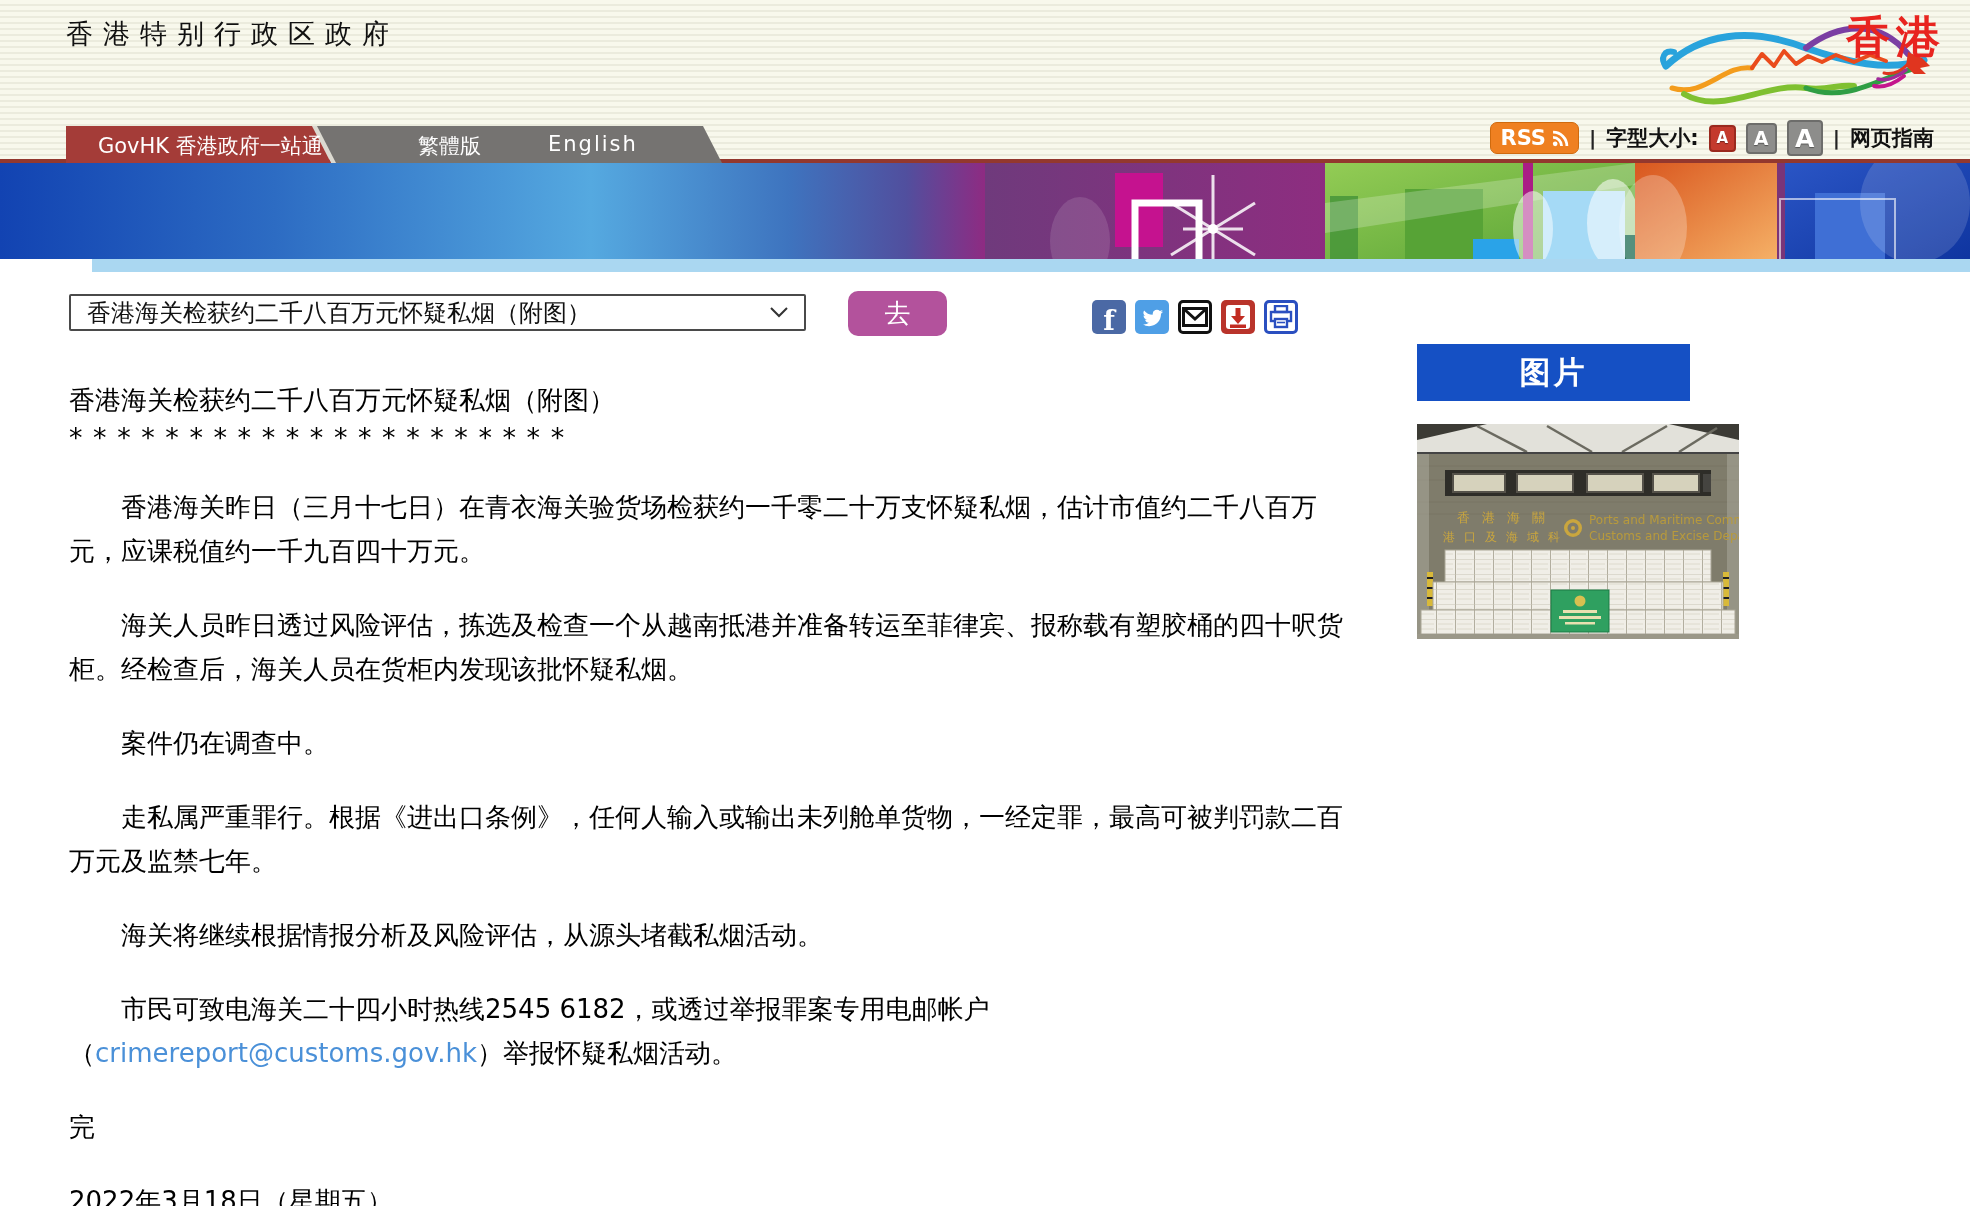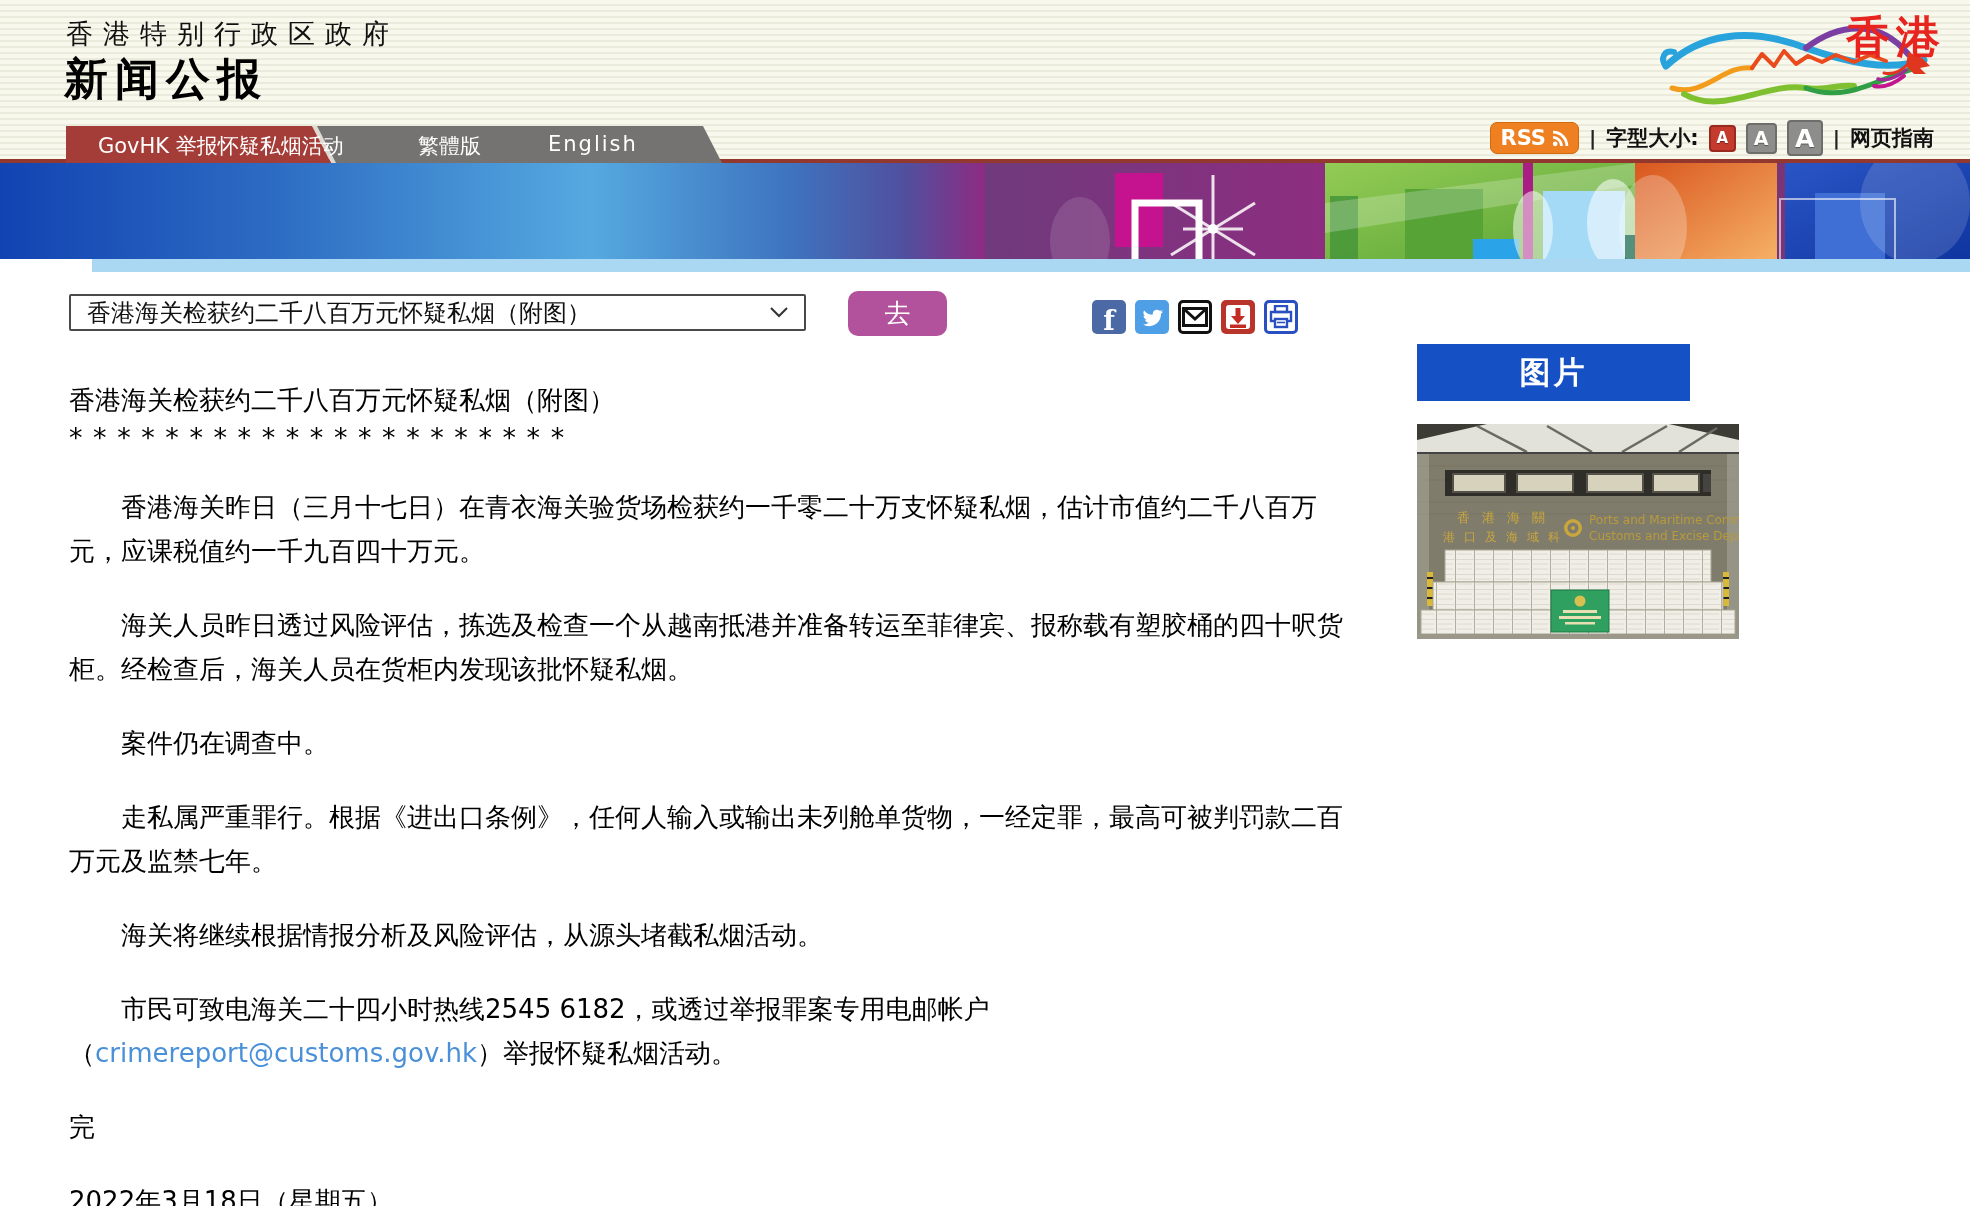--- a/index.html
+++ b/index.html
@@ -79,21 +79,20 @@
   .article .email-link { color:#4a90d8; text-decoration:none; cursor:pointer; }
   .date-block { margin-top:32px; line-height:40px; }
 </style>
 </head>
 <body>
 
 <div class="page">
 
   <div class="masthead">
     <div class="gov-line">香港特别行政区政府</div>
-    <div class="dept-line">新闻公报</div>
 
     <svg class="brand-logo" viewBox="0 0 290 118">
       <path d="M10 62 C4 55,8 45,18 48" fill="none" stroke="#29a3dc" stroke-width="6" stroke-linecap="round"></path>
       <path d="M10 62 C44 30,92 22,150 44 C190 58,232 68,268 56" fill="none" stroke="#29a3dc" stroke-width="7" stroke-linecap="round"></path>
       <path d="M150 44 C184 18,224 16,252 50" fill="none" stroke="#7b3fa3" stroke-width="6" stroke-linecap="round"></path>
       <path d="M16 84 C48 94,68 60,96 64" fill="none" stroke="#f39c1c" stroke-width="5" stroke-linecap="round"></path>
       <path d="M96 64 L106 50 L118 62 L128 47 L140 60 L152 52 L166 58 L180 51 L198 58 L214 51 L230 57" fill="none" stroke="#ea4b1c" stroke-width="4" stroke-linejoin="round" stroke-linecap="round"></path>
       <path d="M28 90 C66 112,108 78,150 84 C172 87,182 80,198 82" fill="none" stroke="#7fc031" stroke-width="6" stroke-linecap="round"></path>
       <path d="M150 84 C190 100,228 72,260 64" fill="none" stroke="#2f9e44" stroke-width="5" stroke-linecap="round"></path>
       <path d="M248 72 C238 80,228 84,218 82" fill="none" stroke="#c4168c" stroke-width="4" stroke-linecap="round"></path>
@@ -102,21 +101,21 @@
       <path d="M252 48 l14 6 l8 8 l-10 2 l6 6 l-12 0 l-8 -8 z" fill="#e0351f"></path>
       <text x="190" y="48" font-size="44" font-weight="bold" fill="#e8241f" letter-spacing="6" font-family="DejaVu Sans,sans-serif">香港</text>
     </svg>
 
     <div class="tab-row">
       <svg class="tab-shapes" viewBox="0 0 656 37" preserveAspectRatio="none">
         <polygon points="250,0 637,0 656,37 269,37" fill="#757371"></polygon>
         <polygon points="246,0 251,0 270,37 265,37" fill="#dcdad1"></polygon>
         <polygon points="0,0 246,0 265,37 0,37" fill="#a43c38"></polygon>
       </svg>
-      <span class="tab-label govhk">GovHK 举报怀疑私烟活动</span>
+      <span class="tab-label govhk">GovHK 香港政府一站通</span>
       <span class="tab-label trad">繁體版</span>
       <span class="tab-label eng">English</span>
 
       <div class="toolbar">
         <span class="rss-badge">
           <span>RSS</span>
           <svg width="17" height="17" viewBox="0 0 16 16">
             <circle cx="3" cy="13" r="2.2" fill="#fff"></circle>
             <path d="M1 7 a8 8 0 0 1 8 8" stroke="#fff" stroke-width="2.6" fill="none"></path>
             <path d="M1 2 a13 13 0 0 1 13 13" stroke="#fff" stroke-width="2.6" fill="none"></path>

